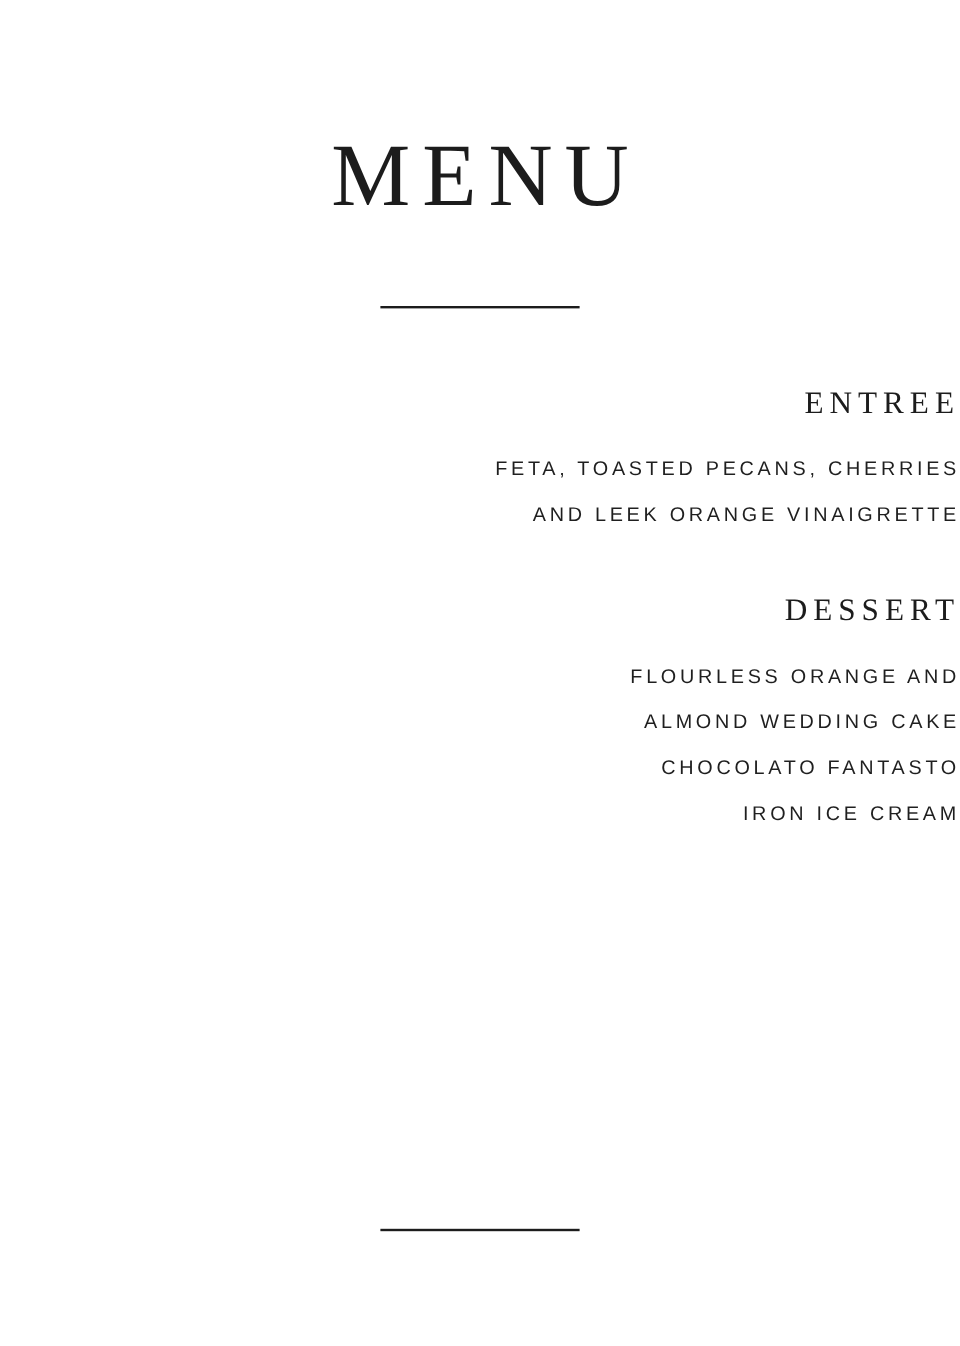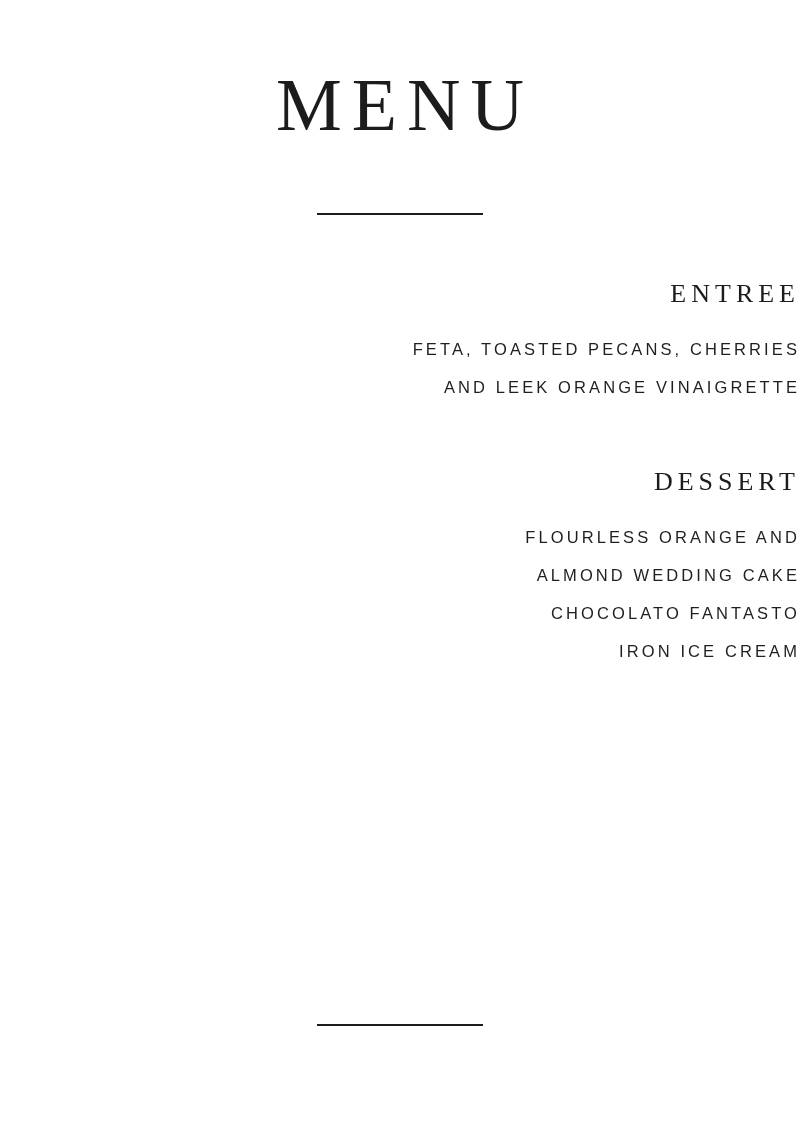--- a/index.html
+++ b/index.html
@@ -17,21 +17,21 @@
   .page {
     width: 800px;
     height: 1122px;
     box-sizing: border-box;
     position: relative;
     display: flex;
     flex-direction: column;
     align-items: center;
   }
   .menu-title {
-    margin-top: 68px;
+    margin-top: 110px;
     font-family: "Liberation Serif", serif;
     font-size: 74px;
     letter-spacing: 10px;
     font-weight: 400;
     line-height: 1;
     color: #1c1c1c;
     text-indent: 10px;
   }
   .rule {
     width: 166px;
@@ -40,21 +40,21 @@
   }
   .rule-top {
     margin-top: 71px;
   }
   .section {
     width: 100%;
     text-align: right;
   }
   .section-entree { margin-top: 64px; }
   .section-main { margin-top: 59px; }
-  .section-dessert { margin-top: 61px; }
+  .section-dessert { margin-top: 46px; }
   .section-heading {
     font-family: "Liberation Serif", serif;
     font-size: 26px;
     letter-spacing: 5px;
     font-weight: 400;
     color: #1c1c1c;
     text-indent: 5px;
     margin-bottom: 21px;
   }
   .section-line {

